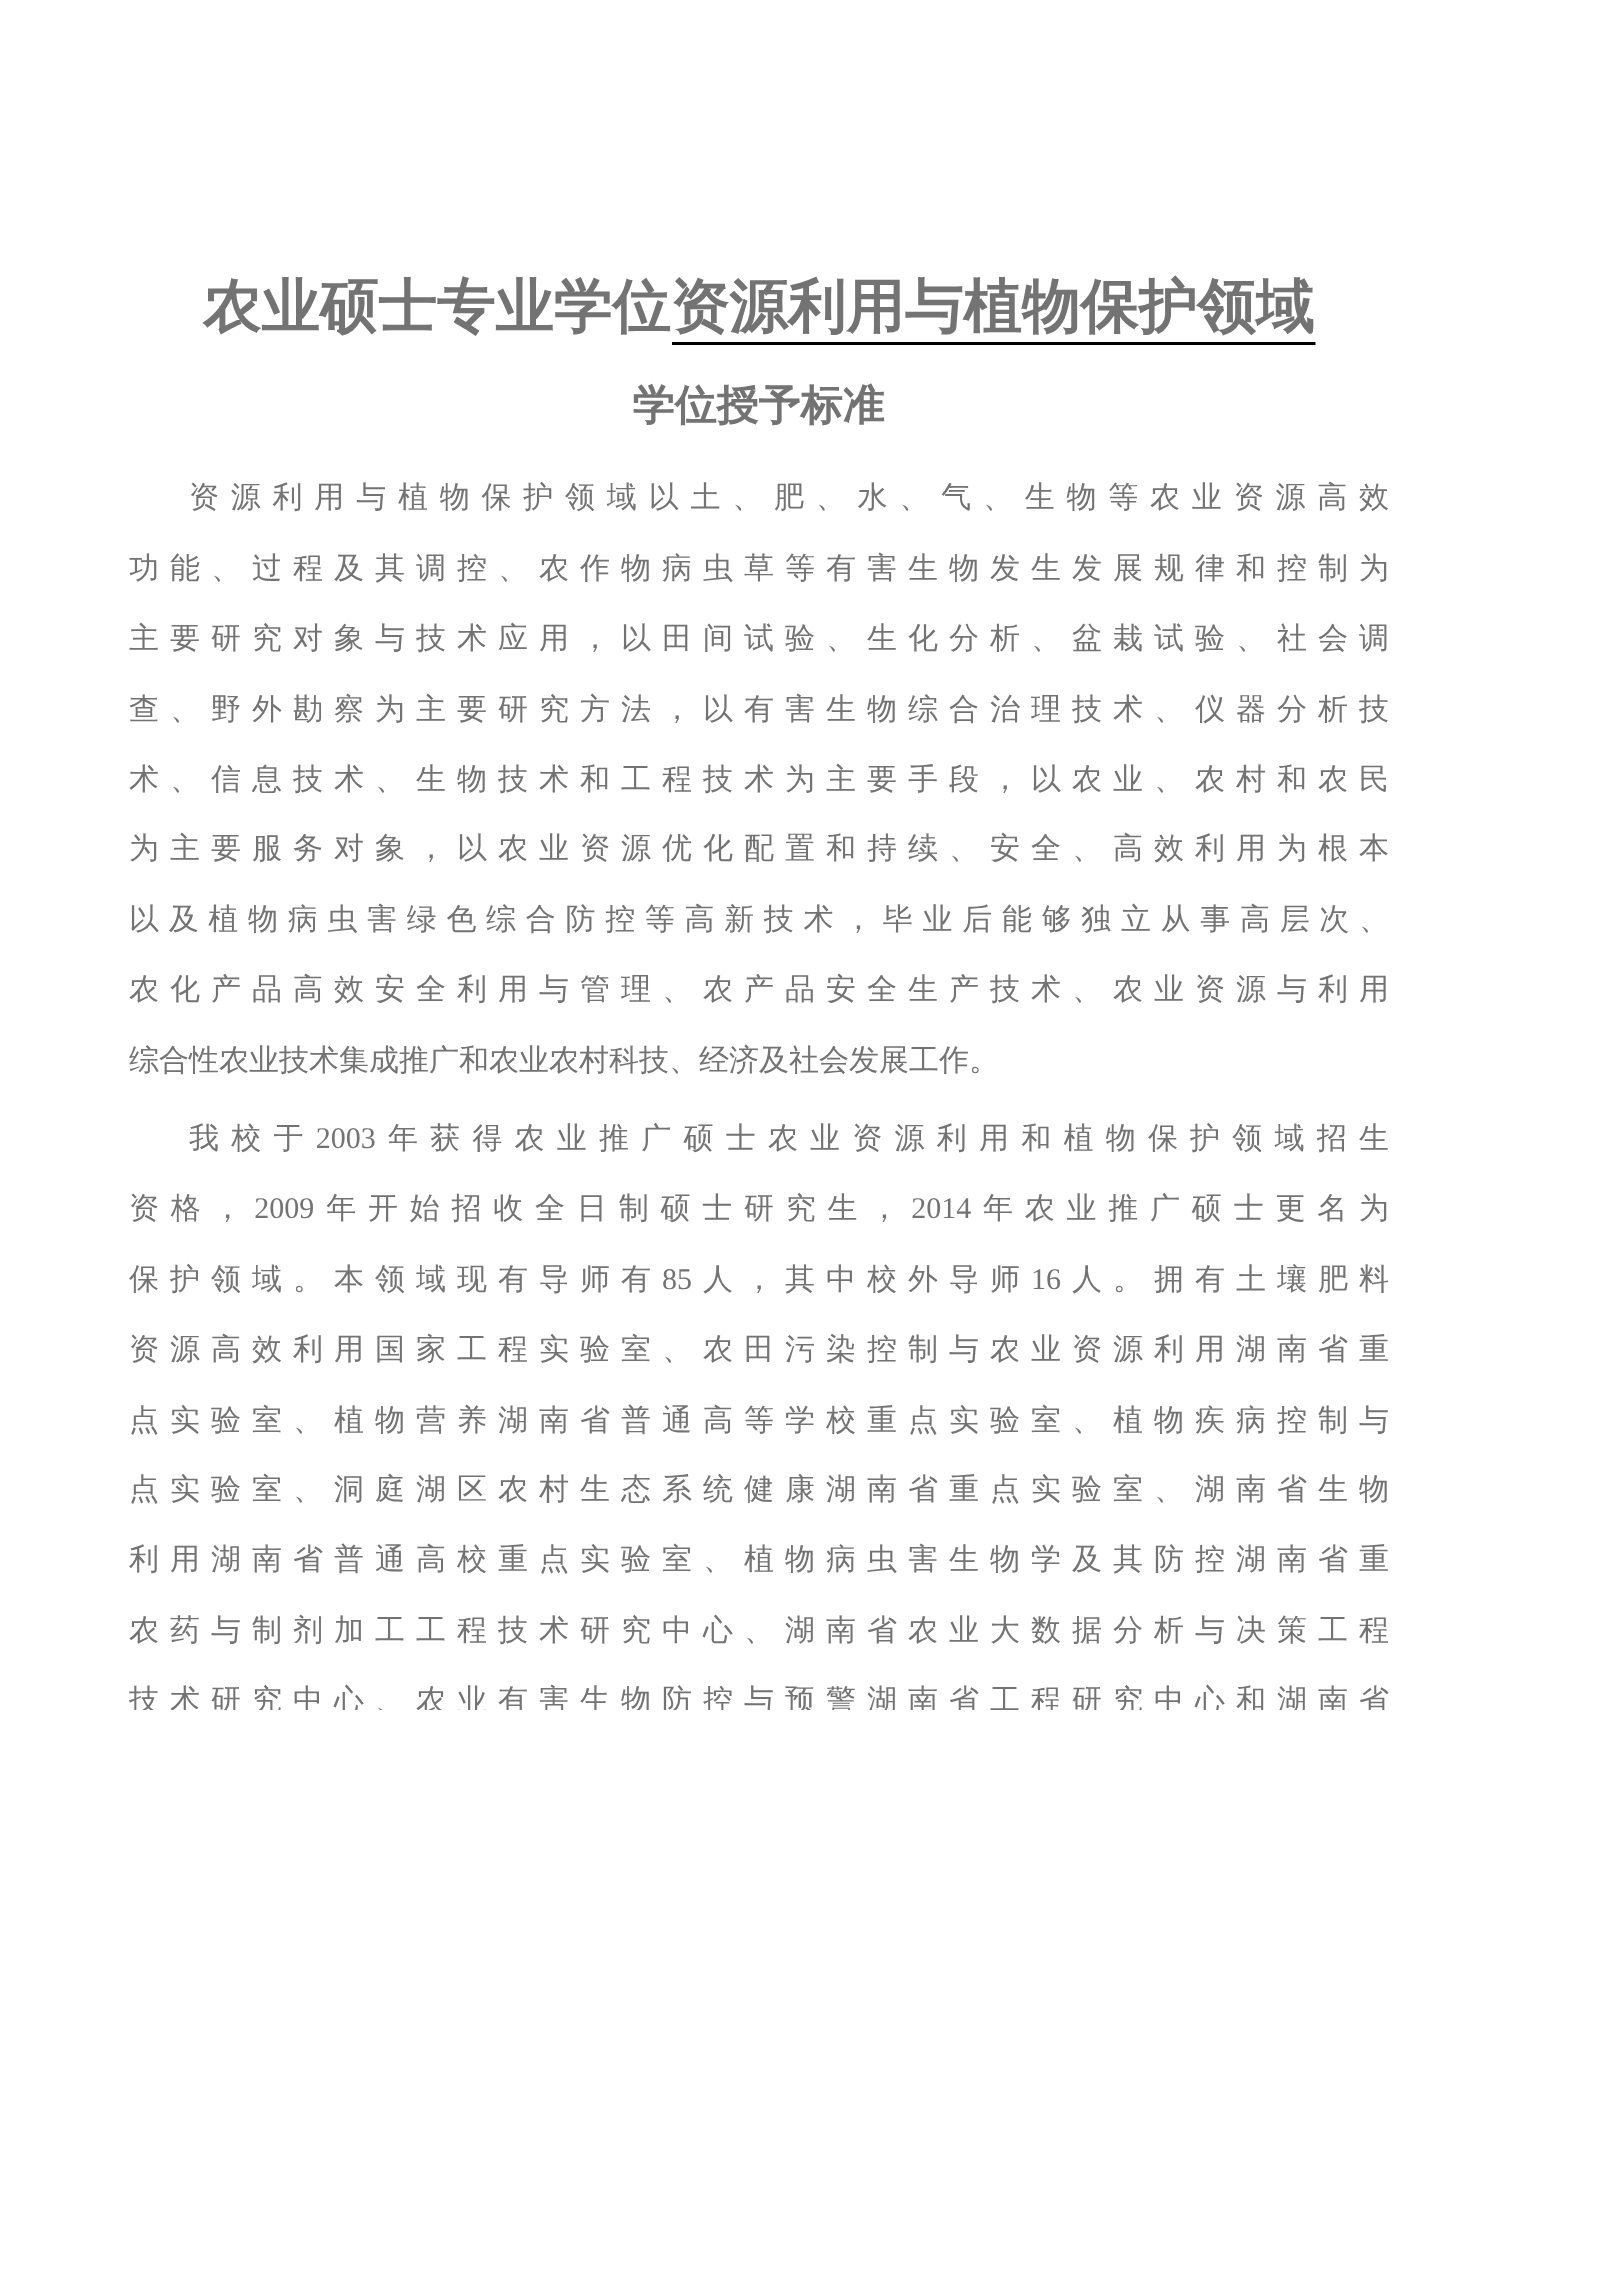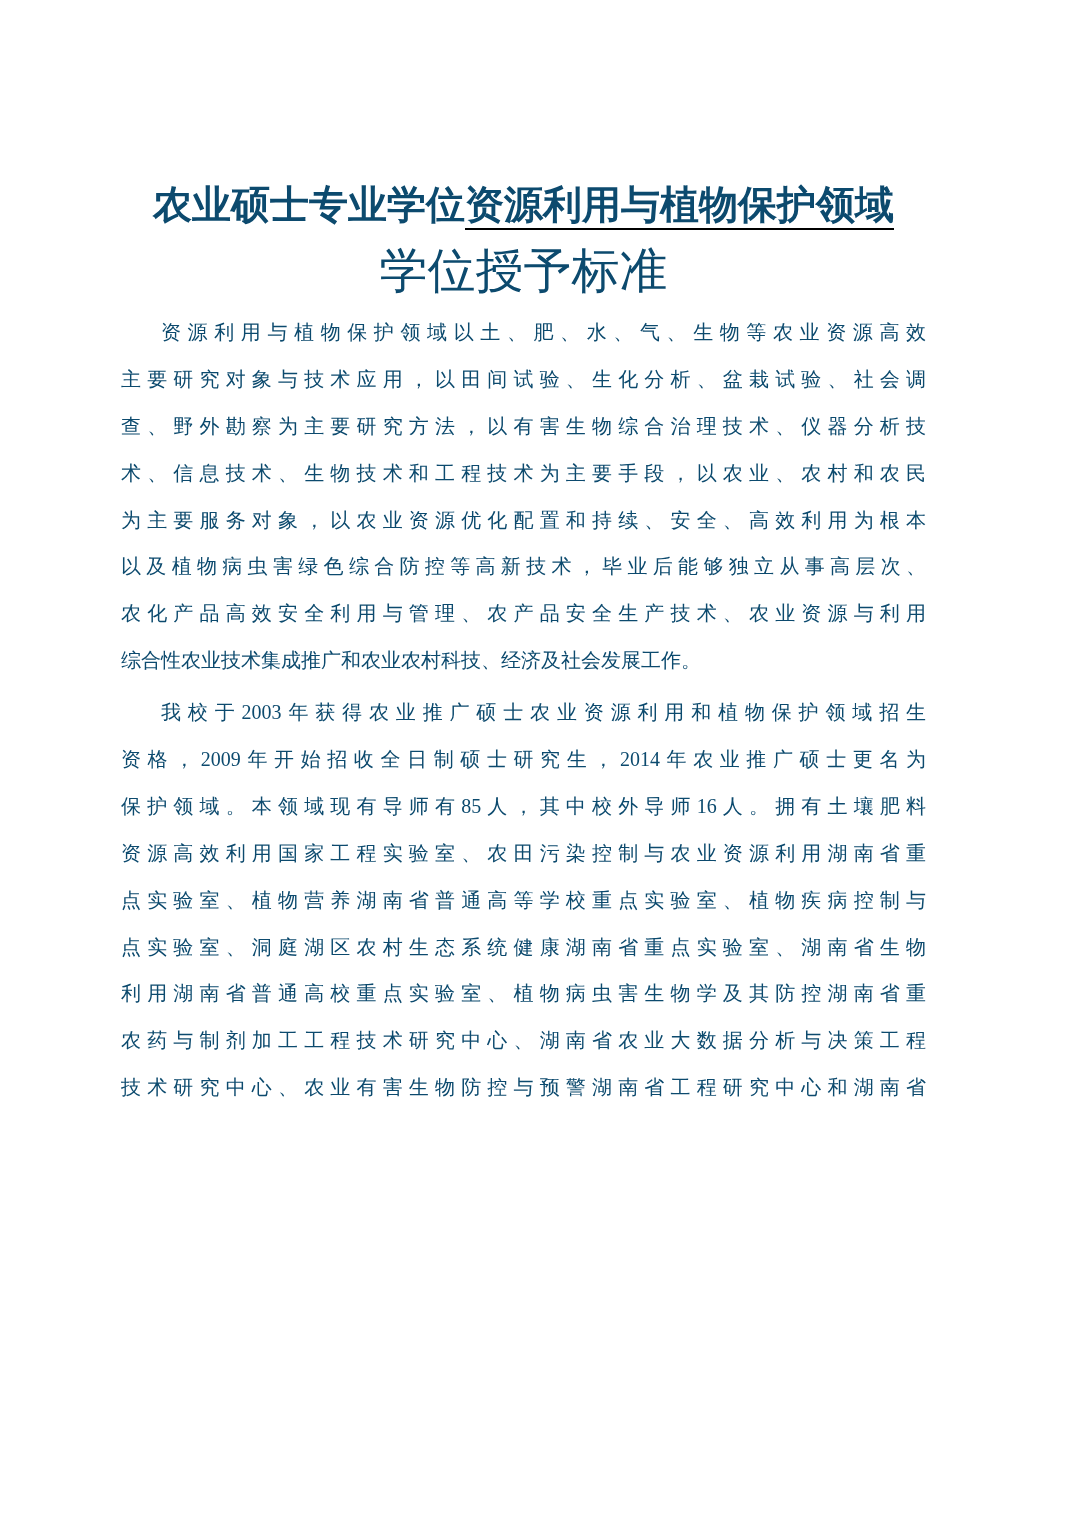--- a/index.html
+++ b/index.html
@@ -6,22 +6,22 @@
     margin: 0;
     padding: 0;
     background: #ffffff;
   }
   .page {
     position: relative;
     width: 1074px;
     height: 1140px;
     background: #ffffff;
     box-sizing: border-box;
-    padding: 172px 143px 0 116px;
-    color: #0c4a6e;
+    padding: 172px 143px 0 81px;
+    color: #737373;
     font-family: "Liberation Serif", serif;
     overflow: hidden;
   }
   .doc-title {
     margin: 0;
     text-align: center;
     font-weight: normal;
   }
   .title-line1 {
     font-family: "Liberation Sans", sans-serif;
@@ -29,22 +29,22 @@
     font-size: 39px;
     line-height: 66px;
     white-space: nowrap;
   }
   .title-underlined {
     border-bottom: 2px solid #000000;
     padding-bottom: 2px;
   }
   .title-line2 {
     font-family: "Liberation Serif", serif;
-    font-weight: normal;
-    font-size: 48px;
+    font-weight: bold;
+    font-size: 28px;
     line-height: 66px;
   }
   .section-heading {
     font-family: "Liberation Sans", sans-serif;
     font-weight: bold;
     font-size: 29px;
     line-height: 46px;
     margin: 24px 0 8px 0;
   }
   .heading-marker {
@@ -75,20 +75,21 @@
 <div class="page">
 
   <h1 class="doc-title">
     <div class="title-line1"><span>农业硕士专业学位</span><span class="title-underlined">资源利用与植物保护领域</span></div>
     <div class="title-line2">学位授予标准</div>
   </h1>
 
 
   <div class="paragraph last-left">
       <div class="body-line">资源利用与植物保护领域以土、肥、水、气、生物等农业资源高效</div>
+      <div class="body-line">功能、过程及其调控、农作物病虫草等有害生物发生发展规律和控制为</div>
       <div class="body-line">主要研究对象与技术应用，以田间试验、生化分析、盆栽试验、社会调</div>
       <div class="body-line">查、野外勘察为主要研究方法，以有害生物综合治理技术、仪器分析技</div>
       <div class="body-line">术、信息技术、生物技术和工程技术为主要手段，以农业、农村和农民</div>
       <div class="body-line">为主要服务对象，以农业资源优化配置和持续、安全、高效利用为根本</div>
       <div class="body-line">以及植物病虫害绿色综合防控等高新技术，毕业后能够独立从事高层次、</div>
       <div class="body-line">农化产品高效安全利用与管理、农产品安全生产技术、农业资源与利用</div>
       <div class="body-line">综合性农业技术集成推广和农业农村科技、经济及社会发展工作。</div>
     </div>
 
   <div class="paragraph">

